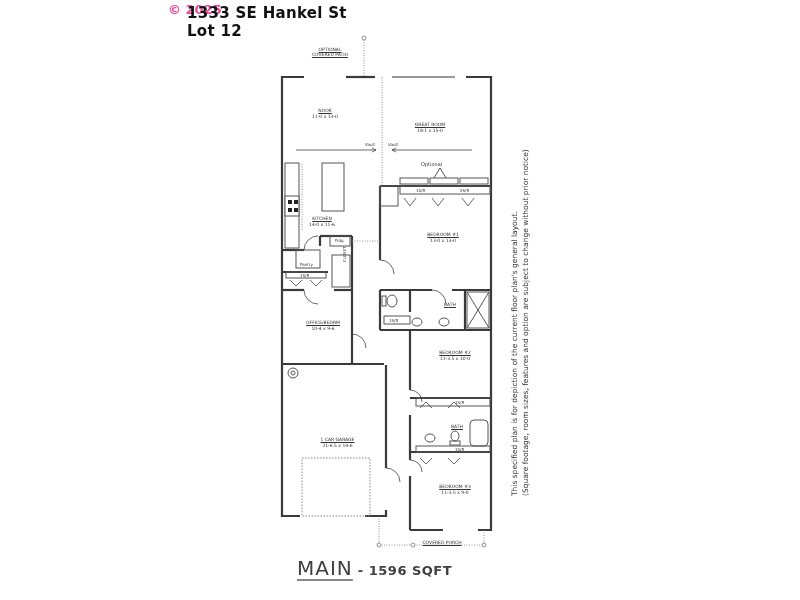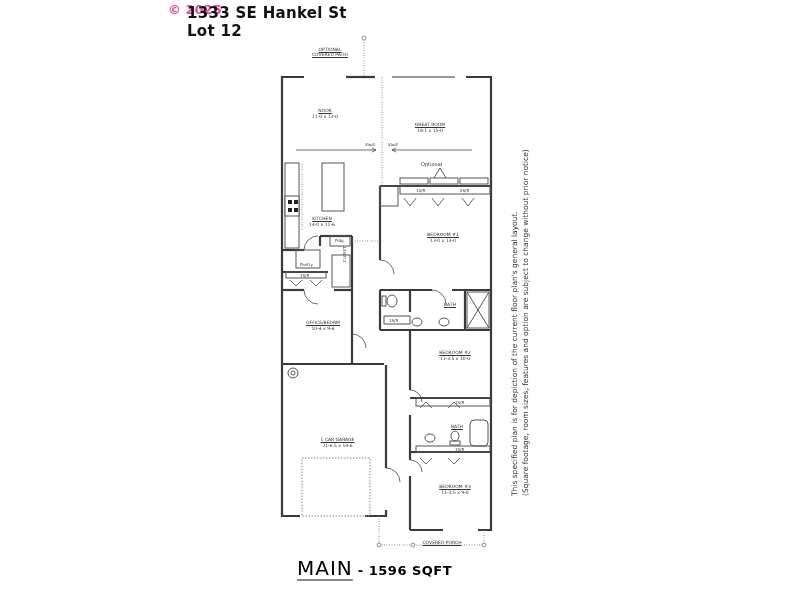--- a/index.html
+++ b/index.html
@@ -5,21 +5,21 @@
   html, body { margin:0; padding:0; background:#ffffff; }
   body { width:800px; height:600px; position:relative; overflow:hidden; font-family:"DejaVu Sans", sans-serif; color:#222; }
   .abs { position:absolute; }
   .title { font-family:"DejaVu Sans", sans-serif; font-size:15px; font-weight:bold; color:#111; letter-spacing:0.3px; }
   .copyright { font-size:13px; color:#ec4899; font-weight:bold;text-align:right; }
   .tiny { font-size:4.5px; color:#333; text-align:center; line-height:5px; white-space:nowrap; }
   .tiny u { text-decoration:underline; }
   .lbl { font-size:4.5px; color:#333; text-align:center; line-height:6px; white-space:nowrap; }
   .lbl .nm { text-decoration:underline; display:block; }
   .small { font-size:4px; color:#333; white-space:nowrap; }
-  .footer-title { font-size:20px; color:#000000; letter-spacing:1px; }
+  .footer-title { font-size:20px; color:#404040; letter-spacing:1px; }
   .footer-title .main { text-decoration:underline; text-underline-offset:4px; text-decoration-color:#888; }
   .footer-title .sq { font-size:13px; font-weight:bold; letter-spacing:0.5px; }
   .disclaimer { position:absolute; transform-origin:left top; transform:rotate(-90deg); font-size:7.5px; color:#333; line-height:11px; white-space:nowrap; }
   svg { position:absolute; left:0; top:0; }
 </style>
 </head>
 <body>
 
 <div class="abs copyright" style="left:168px;top:2px;">© 2025</div>
 <div class="abs title" style="left:187px;top:4px;">1333 SE Hankel St</div>

